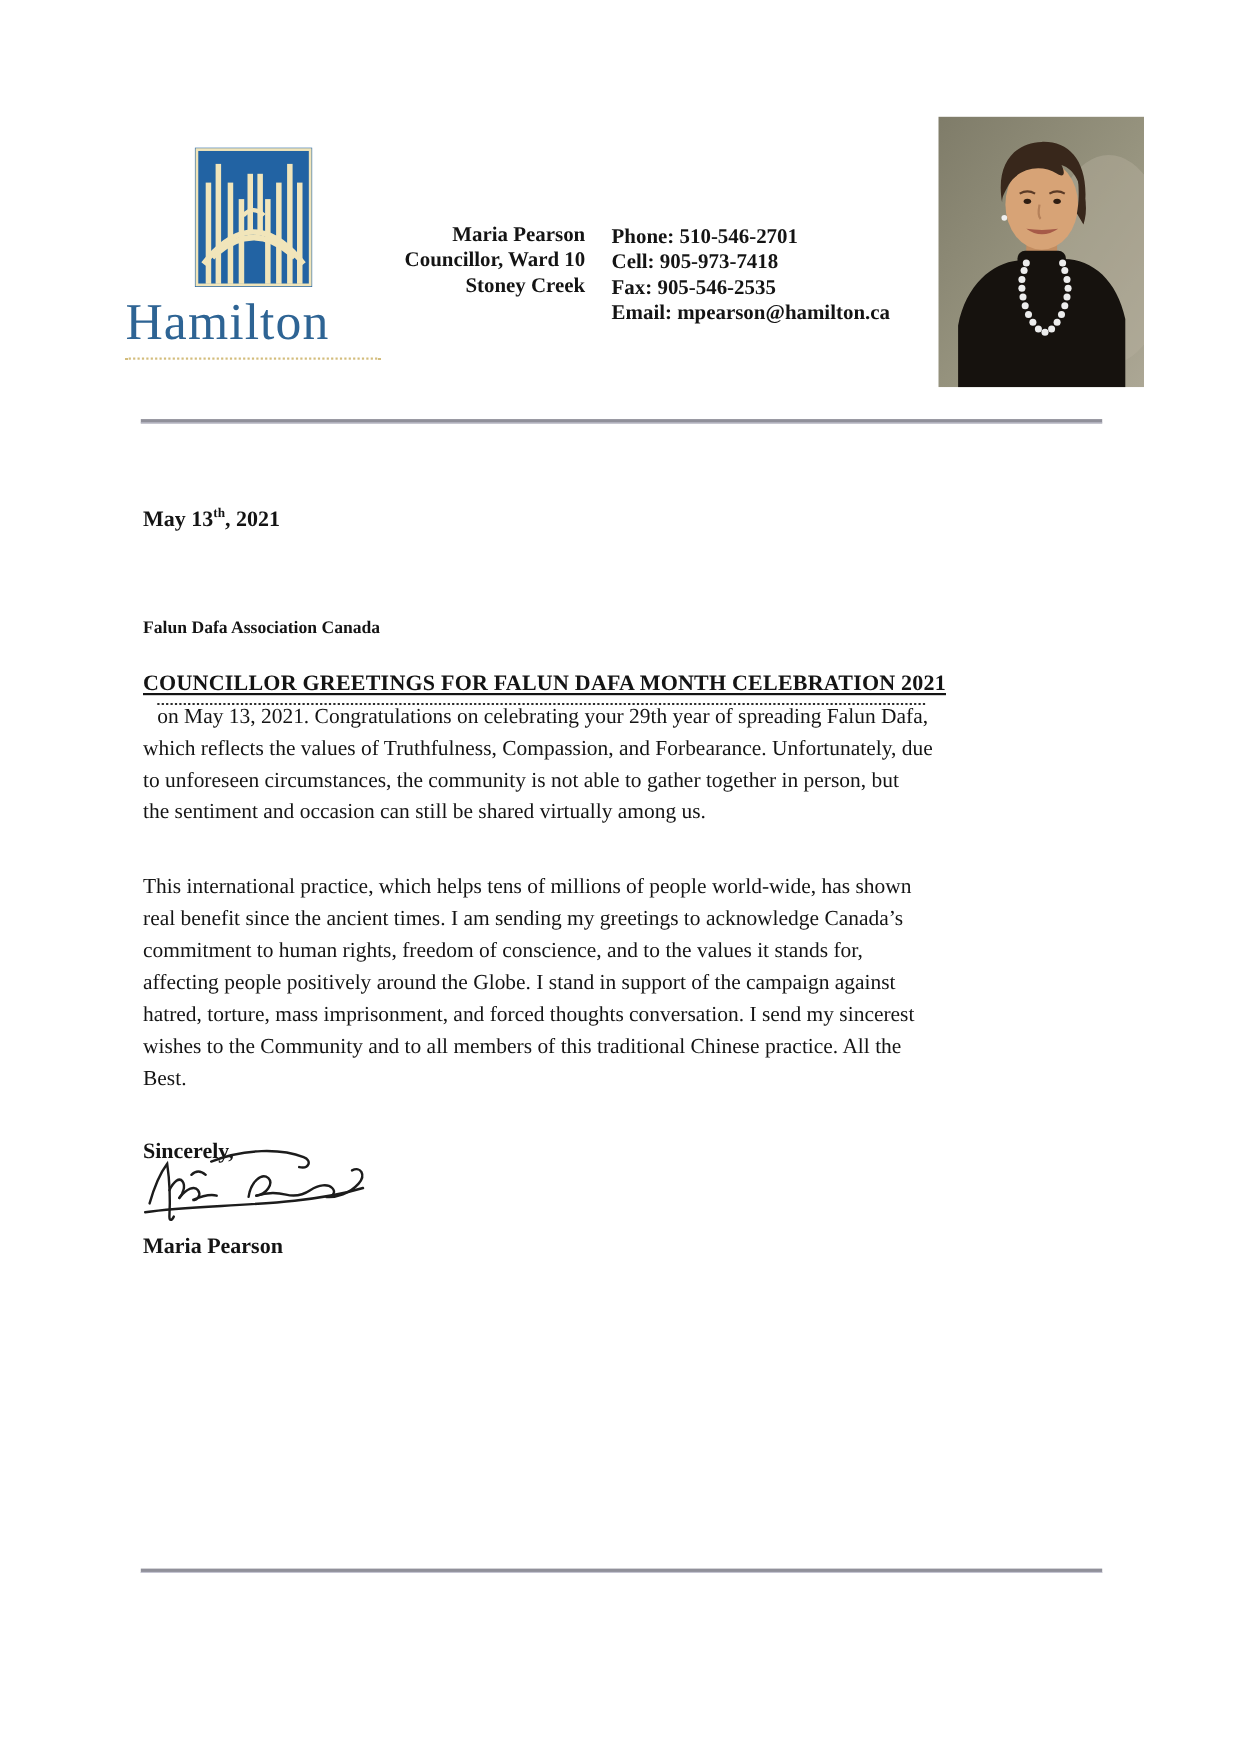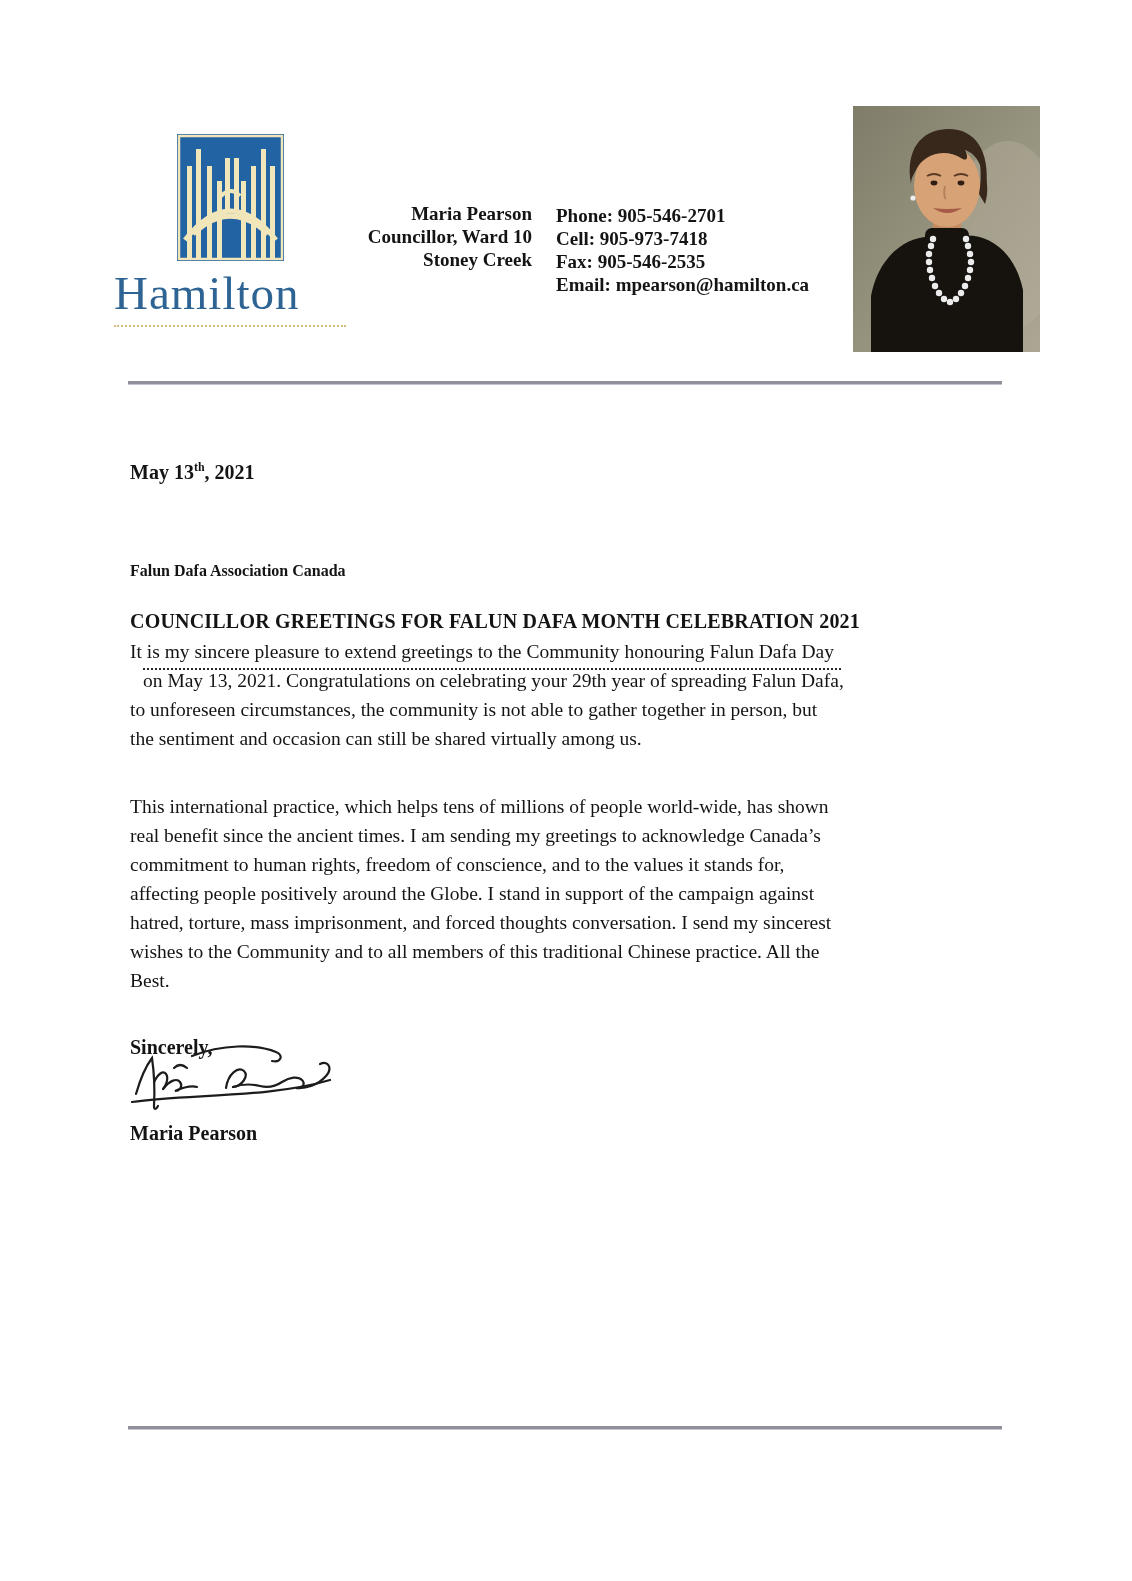--- a/index.html
+++ b/index.html
@@ -32,21 +32,21 @@
   .portrait{position:absolute;left:853px;top:106px;width:187px;height:246px;}
   .rule{position:absolute;left:128px;width:874px;height:3px;background:#90909a;border-bottom:1px solid #c5c5d2;}
   .header-rule{top:381px;}
   .footer-rule{top:1426px;}
   
   .date-line{position:absolute;left:130px;top:441px;font-size:20px;font-weight:bold;white-space:nowrap;}
   sup{font-size:12px;vertical-align:super;line-height:0;}
   .recipient{position:absolute;left:130px;top:546px;font-size:16px;font-weight:bold;white-space:nowrap;}
   .subject{
     position:absolute;left:130px;top:590px;font-size:20px;font-weight:bold;
-    text-underline-offset:3px;white-space:nowrap;letter-spacing:.2px;
+    text-decoration:underline;text-underline-offset:3px;white-space:nowrap;letter-spacing:.2px;
   }
   .para{position:absolute;left:130px;width:890px;font-size:19.5px;line-height:29px;}
   .para1{top:637px;}
   .para2{top:792px;}
   .bline{white-space:nowrap;}
   .overlined{
     text-decoration-line:overline;
     text-decoration-style:dotted;
     text-decoration-thickness:1.5px;
     text-decoration-color:#2b2b2b;
@@ -91,21 +91,21 @@
   </svg>
   <div class="wordmark">Hamilton</div>
 
   <div class="official">
     <div>Maria Pearson</div>
     <div>Councillor, Ward 10</div>
     <div>Stoney Creek</div>
   </div>
 
   <div class="contact">
-    <div>Phone: 905-546-2701</div>
+    <div>Phone: 510-546-2701</div>
     <div>Cell: 905-973-7418</div>
     <div>Fax: 905-546-2535</div>
     <div>Email: mpearson@hamilton.ca</div>
   </div>
 
   <svg class="portrait" viewBox="0 0 187 246" xmlns="http://www.w3.org/2000/svg">
     <defs>
       <linearGradient id="pbg" x1="0" y1="0" x2="1" y2="1">
         <stop offset="0" stop-color="#7f7c69"></stop>
         <stop offset="0.55" stop-color="#97947f"></stop>
@@ -162,22 +162,22 @@
 
   <div class="rule header-rule"></div>
 
   <p class="date-line"><span>May 13</span><sup>th</sup><span>, 2021</span></p>
 
   <p class="recipient">Falun Dafa Association Canada</p>
 
   <p class="subject">COUNCILLOR GREETINGS FOR FALUN DAFA MONTH CELEBRATION 2021</p>
 
   <div class="para para1">
-    <div class="bline">It is my sincere pleasure to extend greetings to the Community honouring Falun Dafa Day</div>
     <div class="bline overlined">on May 13, 2021. Congratulations on celebrating your 29th year of spreading Falun Dafa,</div>
+    <div class="bline">which reflects the values of Truthfulness, Compassion, and Forbearance. Unfortunately, due</div>
     <div class="bline">to unforeseen circumstances, the community is not able to gather together in person, but</div>
     <div class="bline">the sentiment and occasion can still be shared virtually among us.</div>
   </div>
 
   <div class="para para2">
     <div class="bline">This international practice, which helps tens of millions of people world-wide, has shown</div>
     <div class="bline">real benefit since the ancient times. I am sending my greetings to acknowledge Canada’s</div>
     <div class="bline">commitment to human rights, freedom of conscience, and to the values it stands for,</div>
     <div class="bline">affecting people positively around the Globe. I stand in support of the campaign against</div>
     <div class="bline">hatred, torture, mass imprisonment, and forced thoughts conversation. I send my sincerest</div>

